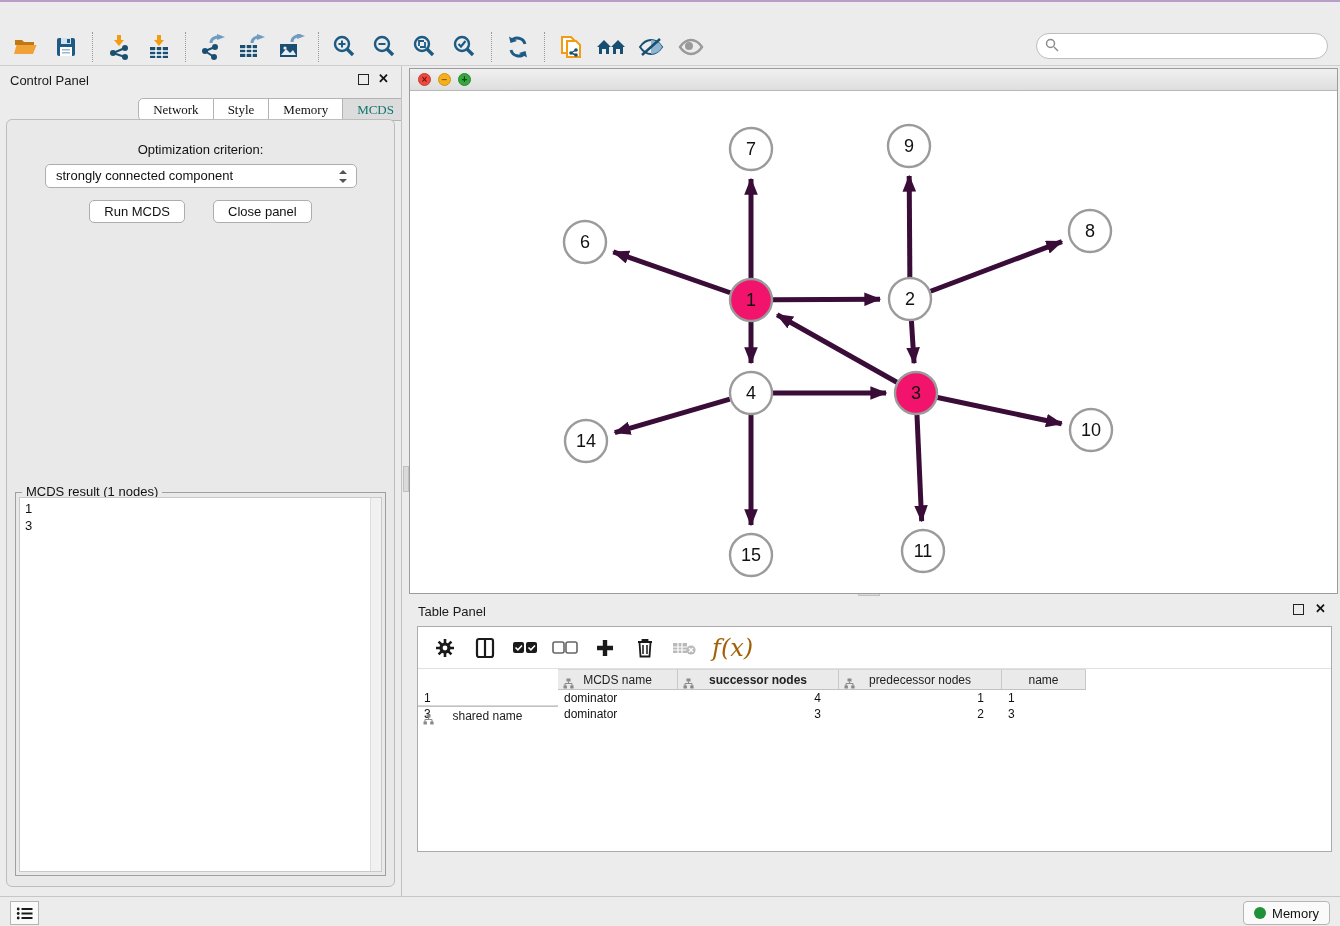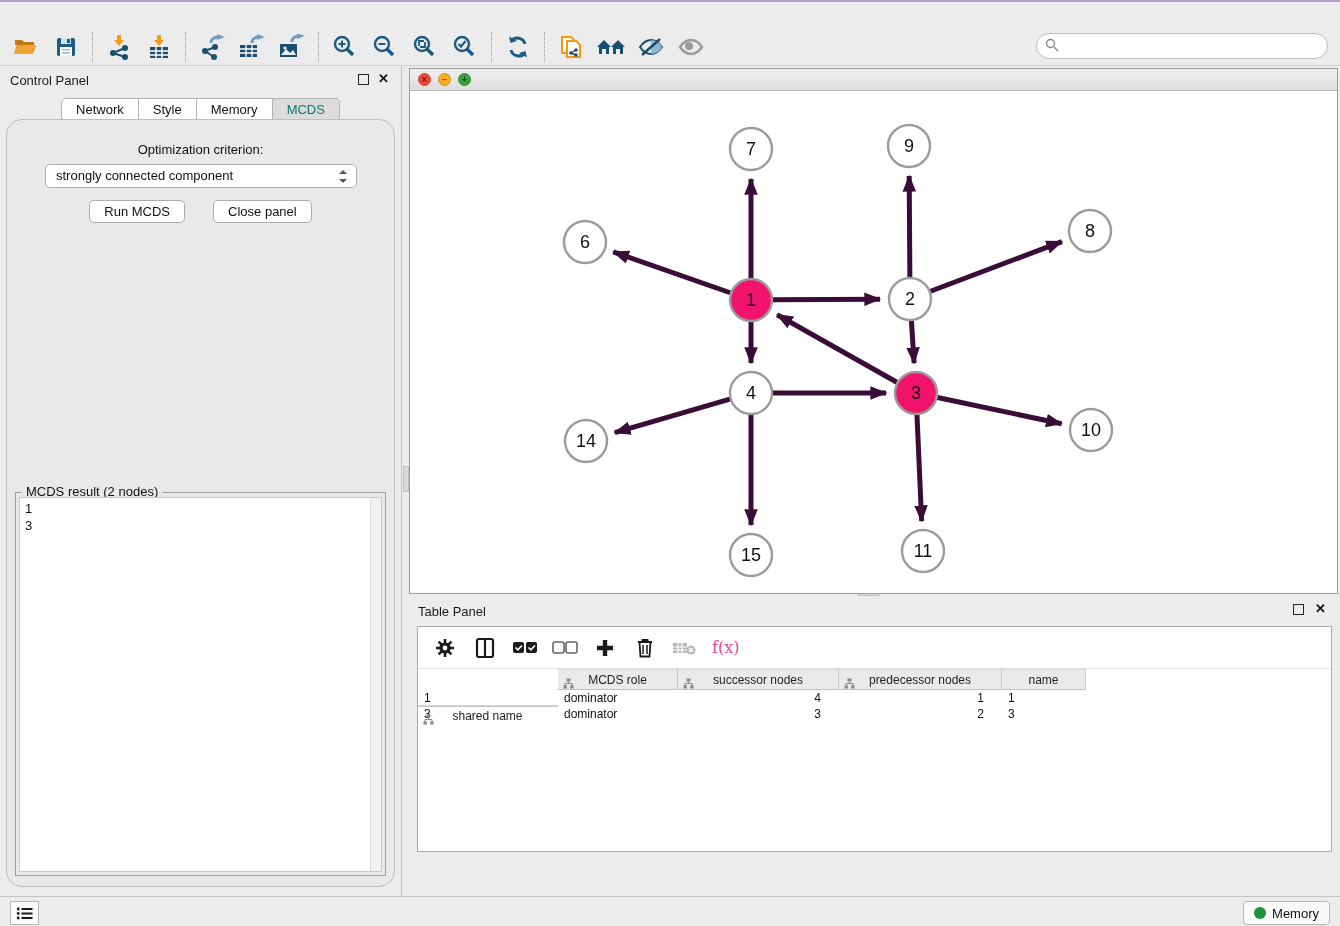--- a/index.html
+++ b/index.html
@@ -18,26 +18,26 @@
   .searchwrap { position:absolute; right:12px; top:5px; width:292px; height:26px; }
   .searchwrap input { width:100%; height:100%; border:1px solid #bdbdbd; border-radius:13px; background:#fff; padding-left:28px; font-size:13px; outline:none; }
   .searchwrap .mag { position:absolute; left:9px; top:5px; }
 
   
   .cp { position:absolute; left:0; top:64px; width:401px; height:830px; background:#ececec; }
   .cp-header { position:absolute; left:0; top:0; width:100%; height:28px;text-align:right; }
   .cp-title { position:absolute; left:10px; top:7px; font-size:13px; color:#1a1a1a; }
   .panel-float { position:absolute; top:8px; width:11px; height:11px; border:1.5px solid #222; }
   .panel-close { position:absolute; top:5px; font-size:13px; font-weight:bold; color:#111; }
-  .cp-tabs { position:absolute; left:0; top:32px; width:100%; display:flex; justify-content:center; }
+  .cp-tabs { position:absolute; left:8px; top:32px; width:100%; display:flex; justify-content:flex-end;font-family:Liberation Serif, serif; }
   .seg { height:23px; padding:0 14px; font-size:13px; line-height:21px; background:#fff; border:1px solid #b3b3b3; border-left:none; color:#111; }
   .seg:first-child { border-left:1px solid #b3b3b3; border-radius:5px 0 0 5px; }
   .seg:last-child { border-radius:0 5px 5px 0; }
   .seg.active { background:#dcdcdc; color:#0f766e; }
-  .cp-body { position:absolute; left:6px; top:53px; width:389px; height:768px; background:#e9e9e9; border:1px solid #bdbdbd; border-radius:16px;text-decoration:underline; }
+  .cp-body { position:absolute; left:6px; top:53px; width:389px; height:768px; background:#e9e9e9; border:1px solid #bdbdbd; border-radius:6px;text-decoration:underline; }
   .opt-label { position:absolute; top:22px; width:100%; text-align:center; font-size:13px; color:#111; }
   .dropdown { position:absolute; left:38px; top:44px; width:312px; height:24px; background:#fff; border:1px solid #adadad; border-radius:5px; font-size:13px; line-height:22px; padding-left:10px; color:#111; }
   .dd-stepper { position:absolute; right:8px; top:3px; width:10px; height:17px; }
   .btn-row { position:absolute; top:80px; width:100%; display:flex; justify-content:center; gap:28px; }
   .pbtn { height:23px; padding:0 14px; background:#fff; border:1px solid #adadad; border-radius:5px; font-size:13px; line-height:21px; color:#111; }
   .fieldset { position:absolute; left:8px; top:372px; width:371px; height:384px; border:1px solid #9f9f9f; }
   .legend { position:absolute; left:6px; top:-9px; background:#e9e9e9; padding:0 4px; font-size:13px; color:#111; }
   .result-box { position:absolute; left:3px; top:4px; right:3px; bottom:3px; background:#fff; border:1px solid #c9c9c9; }
   .result-text { position:absolute; left:5px; top:2px; font-size:13px; line-height:17px; color:#111; white-space:pre; }
   .result-scroll { position:absolute; right:0; top:0; width:11px; height:100%; background:#f1f1f1; border-left:1px solid #dcdcdc; }
@@ -53,21 +53,21 @@
   .light { position:absolute; top:4px; width:13px; height:13px; border-radius:50%; font-size:10px; font-weight:bold; text-align:center; line-height:12px; }
   .net-title { position:absolute; width:100%; top:4px; text-align:center; font-size:13px; color:#222; }
   .net-canvas { position:absolute; left:0; top:22px; width:927px; height:502px; background:#fff; }
 
   
   .tp { position:absolute; left:409px; top:596px; width:931px; height:298px; }
   .tp-title { position:absolute; left:9px; top:6px; font-size:13px; color:#1a1a1a; }
   .tp-inner { position:absolute; left:8px; top:28px; width:915px; height:226px; background:#fff; border:1px solid #ababab; }
   .tp-toolbar { display:flex; align-items:center; gap:14px; height:42px; padding-left:14px; border-bottom:1px solid #e0e0e0; }
   .tt-icon { display:flex; align-items:center; justify-content:center; width:26px; height:26px; }
-  .fx { font-family:"DejaVu Serif", serif; font-size:16px; color:#ec4899; }
+  .fx { font-family:"DejaVu Serif", serif; font-style:italic; font-size:24px; color:#a16207; }
   .thead { display:flex; height:21px; }
   .th { position:relative; background:#eaeaea; border-right:1px solid #c8c8c8; border-bottom:1px solid #c2c2c2; border-top:1px solid #d8d8d8; font-size:12px; color:#222; text-align:center; line-height:20px; }
   .th .hicon { position:absolute; left:5px; top:5px; }
   .trow { display:flex; height:16px; font-size:12px; color:#111; }
   .td { padding:1px 6px 0 6px; overflow:hidden; white-space:nowrap; }
   .td.right { text-align:right; padding-right:18px; }
   .tp-tabs { position:absolute; left:0; bottom:5px; width:100%; display:flex; justify-content:center; }
 
   
   .statusbar { position:absolute; left:0; top:894px; width:1340px; height:32px; background:#ececec; border-top:1px solid #c6c6c6; }
@@ -249,21 +249,21 @@
               <path d="M1 6l4-4 4 4z" fill="#555"></path>
               <path d="M1 11l4 4 4-4z" fill="#555"></path>
             </svg>
         </span>
       </div>
       <div class="btn-row">
         <div class="pbtn">Run MCDS</div>
         <div class="pbtn">Close panel</div>
       </div>
       <div class="fieldset">
-        <span class="legend">MCDS result (2 nodes)</span>
+        <span class="legend">MCDS result (1 nodes)</span>
         <div class="result-box">
           <div class="result-text">1
 3</div>
           <div class="result-scroll"></div>
         </div>
       </div>
     </div>
   </div>
 
   <div class="vsplit">
@@ -391,22 +391,22 @@
                 <rect x="3.5" y="0.5" width="4" height="3" fill="#8a8a8a"></rect>
                 <path d="M5.5 3.5v2M2 5.5h7M2 5.5V8M9 5.5V8" stroke="#8a8a8a" stroke-width="1.1" fill="none"></path>
                 <rect x="0.5" y="7.5" width="3.4" height="3" fill="#8a8a8a"></rect>
                 <rect x="7.2" y="7.5" width="3.4" height="3" fill="#8a8a8a"></rect>
               </svg></span><span>shared name</span></div>
           <div class="th" style="width: 120px;"><span class="hicon"><svg width="11" height="11" viewBox="0 0 11 11">
                 <rect x="3.5" y="0.5" width="4" height="3" fill="#8a8a8a"></rect>
                 <path d="M5.5 3.5v2M2 5.5h7M2 5.5V8M9 5.5V8" stroke="#8a8a8a" stroke-width="1.1" fill="none"></path>
                 <rect x="0.5" y="7.5" width="3.4" height="3" fill="#8a8a8a"></rect>
                 <rect x="7.2" y="7.5" width="3.4" height="3" fill="#8a8a8a"></rect>
-              </svg></span><span>MCDS role</span></div>
-          <div class="th" style="width: 161px;"><span class="hicon"><svg width="11" height="11" viewBox="0 0 11 11">
+              </svg></span><span>MCDS name</span></div>
+          <div class="th" style="width: 161px; font-weight: bold;"><span class="hicon"><svg width="11" height="11" viewBox="0 0 11 11">
                 <rect x="3.5" y="0.5" width="4" height="3" fill="#8a8a8a"></rect>
                 <path d="M5.5 3.5v2M2 5.5h7M2 5.5V8M9 5.5V8" stroke="#8a8a8a" stroke-width="1.1" fill="none"></path>
                 <rect x="0.5" y="7.5" width="3.4" height="3" fill="#8a8a8a"></rect>
                 <rect x="7.2" y="7.5" width="3.4" height="3" fill="#8a8a8a"></rect>
               </svg></span><span>successor nodes</span></div>
           <div class="th" style="width: 163px;"><span class="hicon"><svg width="11" height="11" viewBox="0 0 11 11">
                 <rect x="3.5" y="0.5" width="4" height="3" fill="#8a8a8a"></rect>
                 <path d="M5.5 3.5v2M2 5.5h7M2 5.5V8M9 5.5V8" stroke="#8a8a8a" stroke-width="1.1" fill="none"></path>
                 <rect x="0.5" y="7.5" width="3.4" height="3" fill="#8a8a8a"></rect>
                 <rect x="7.2" y="7.5" width="3.4" height="3" fill="#8a8a8a"></rect>

